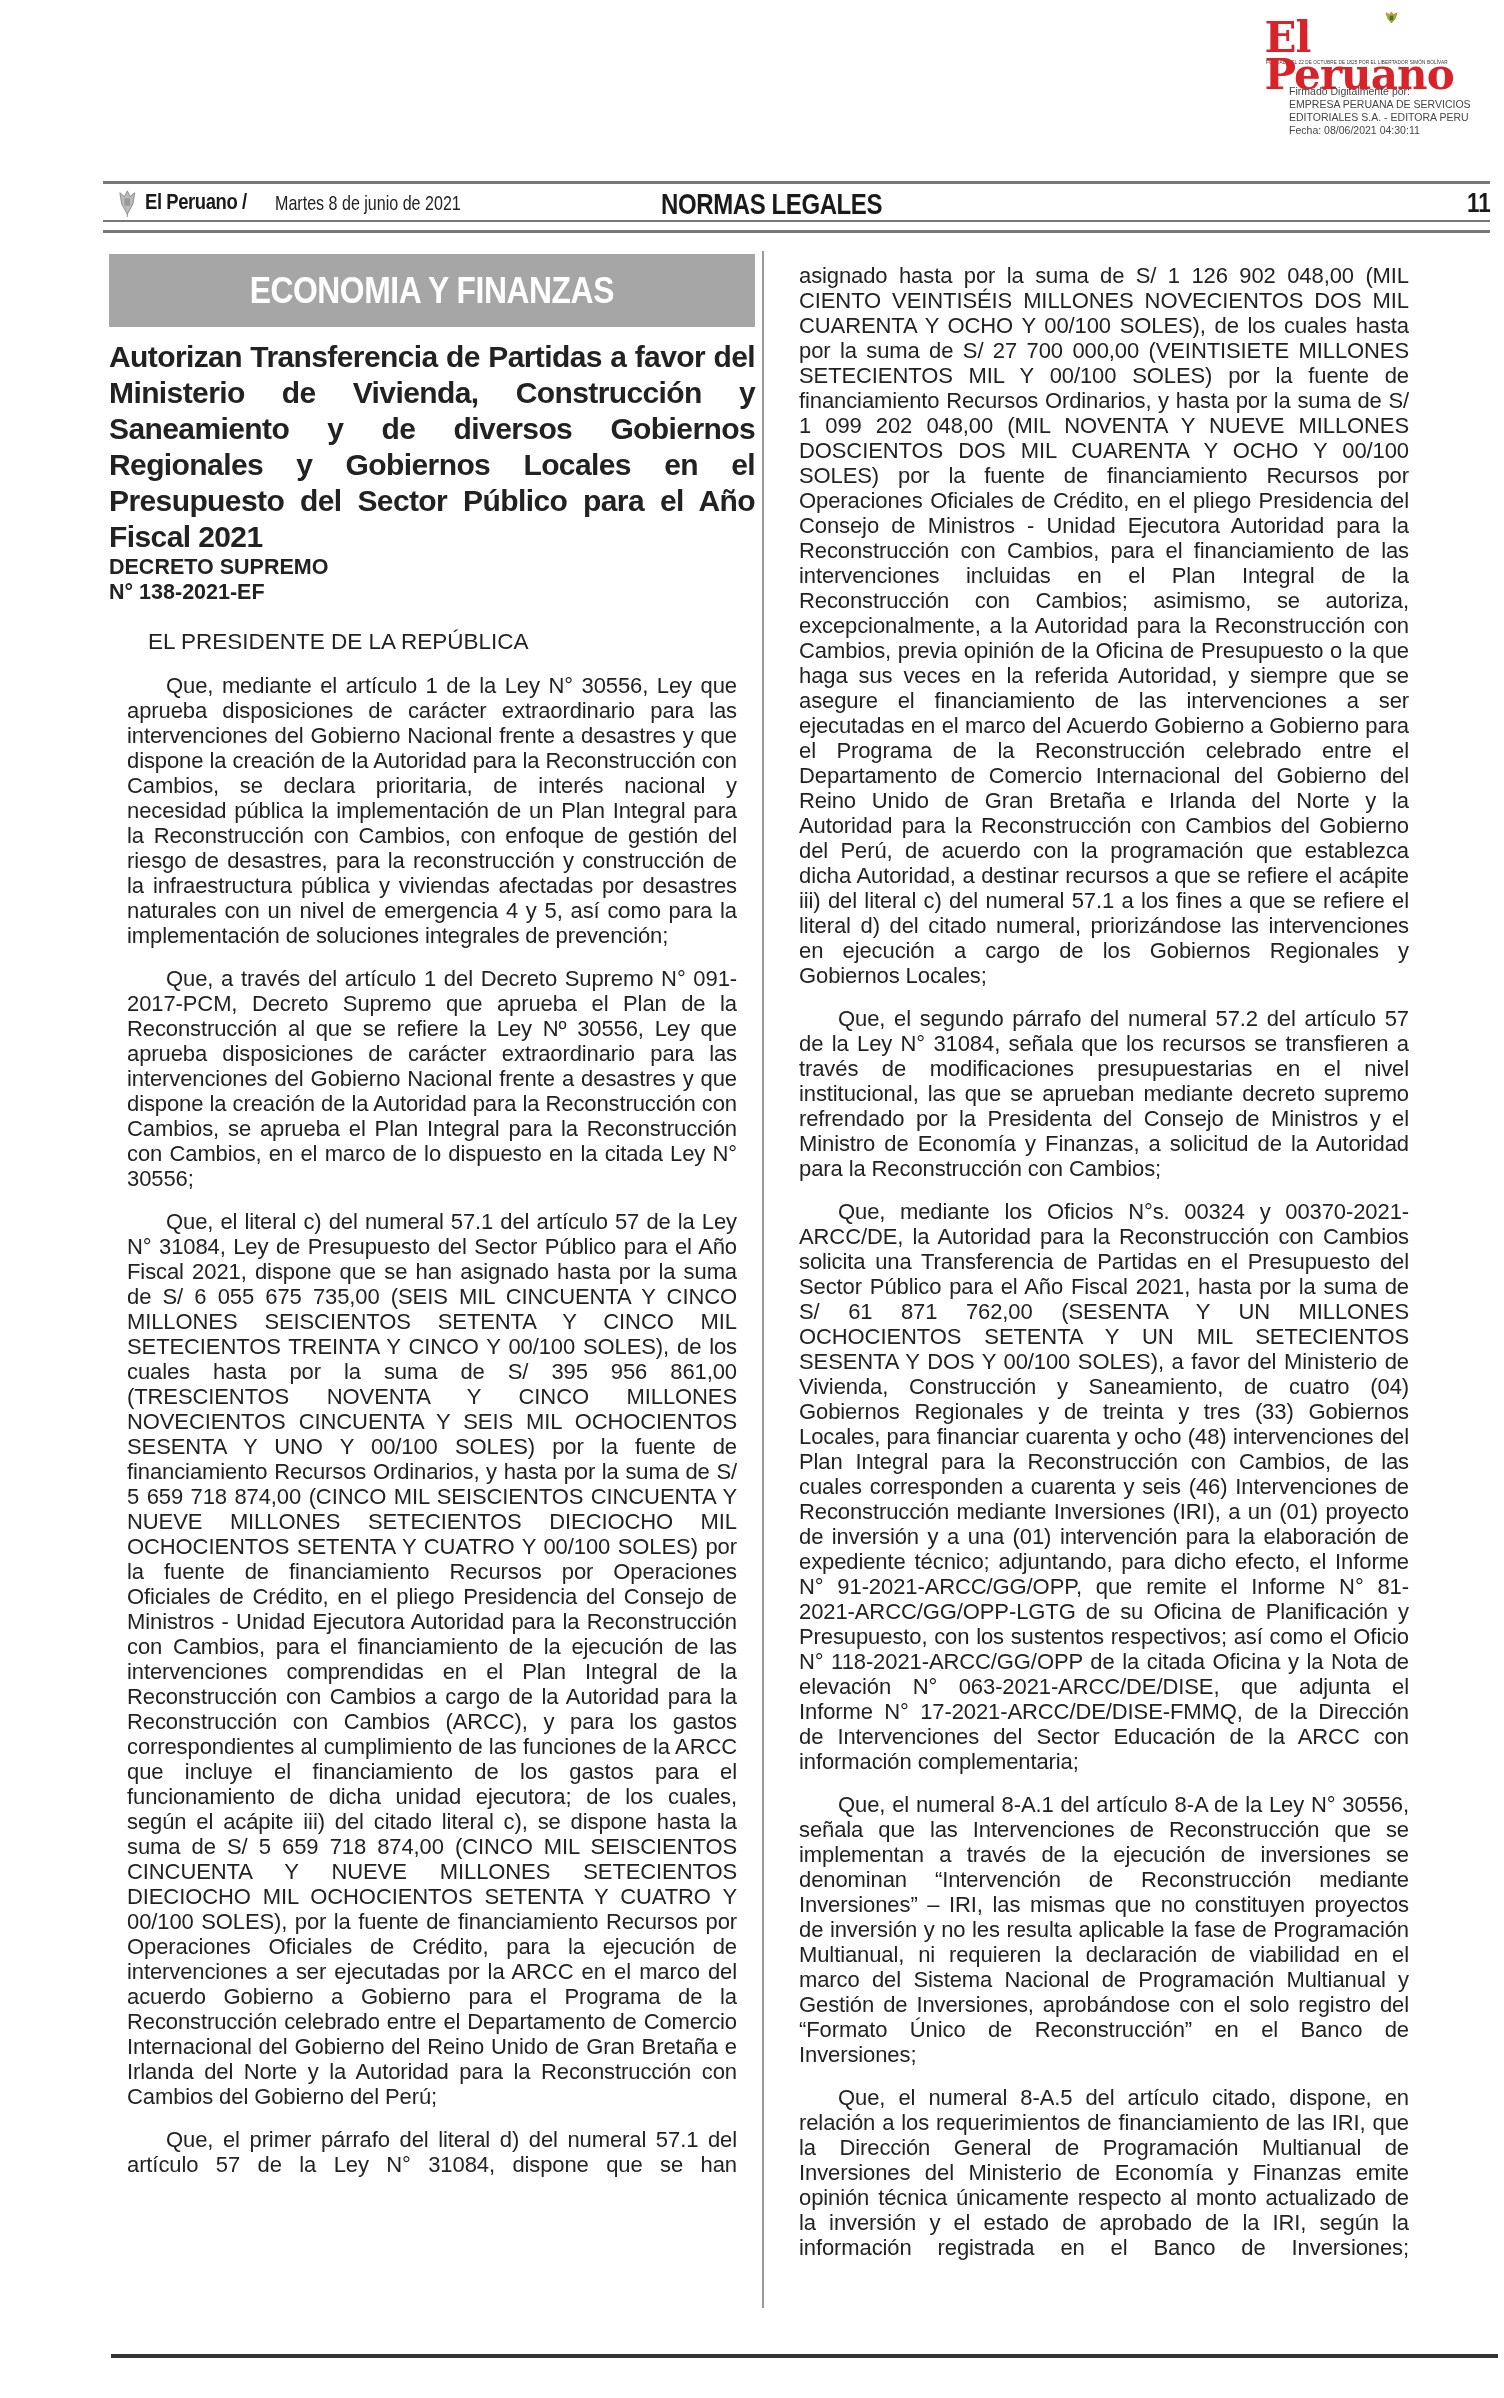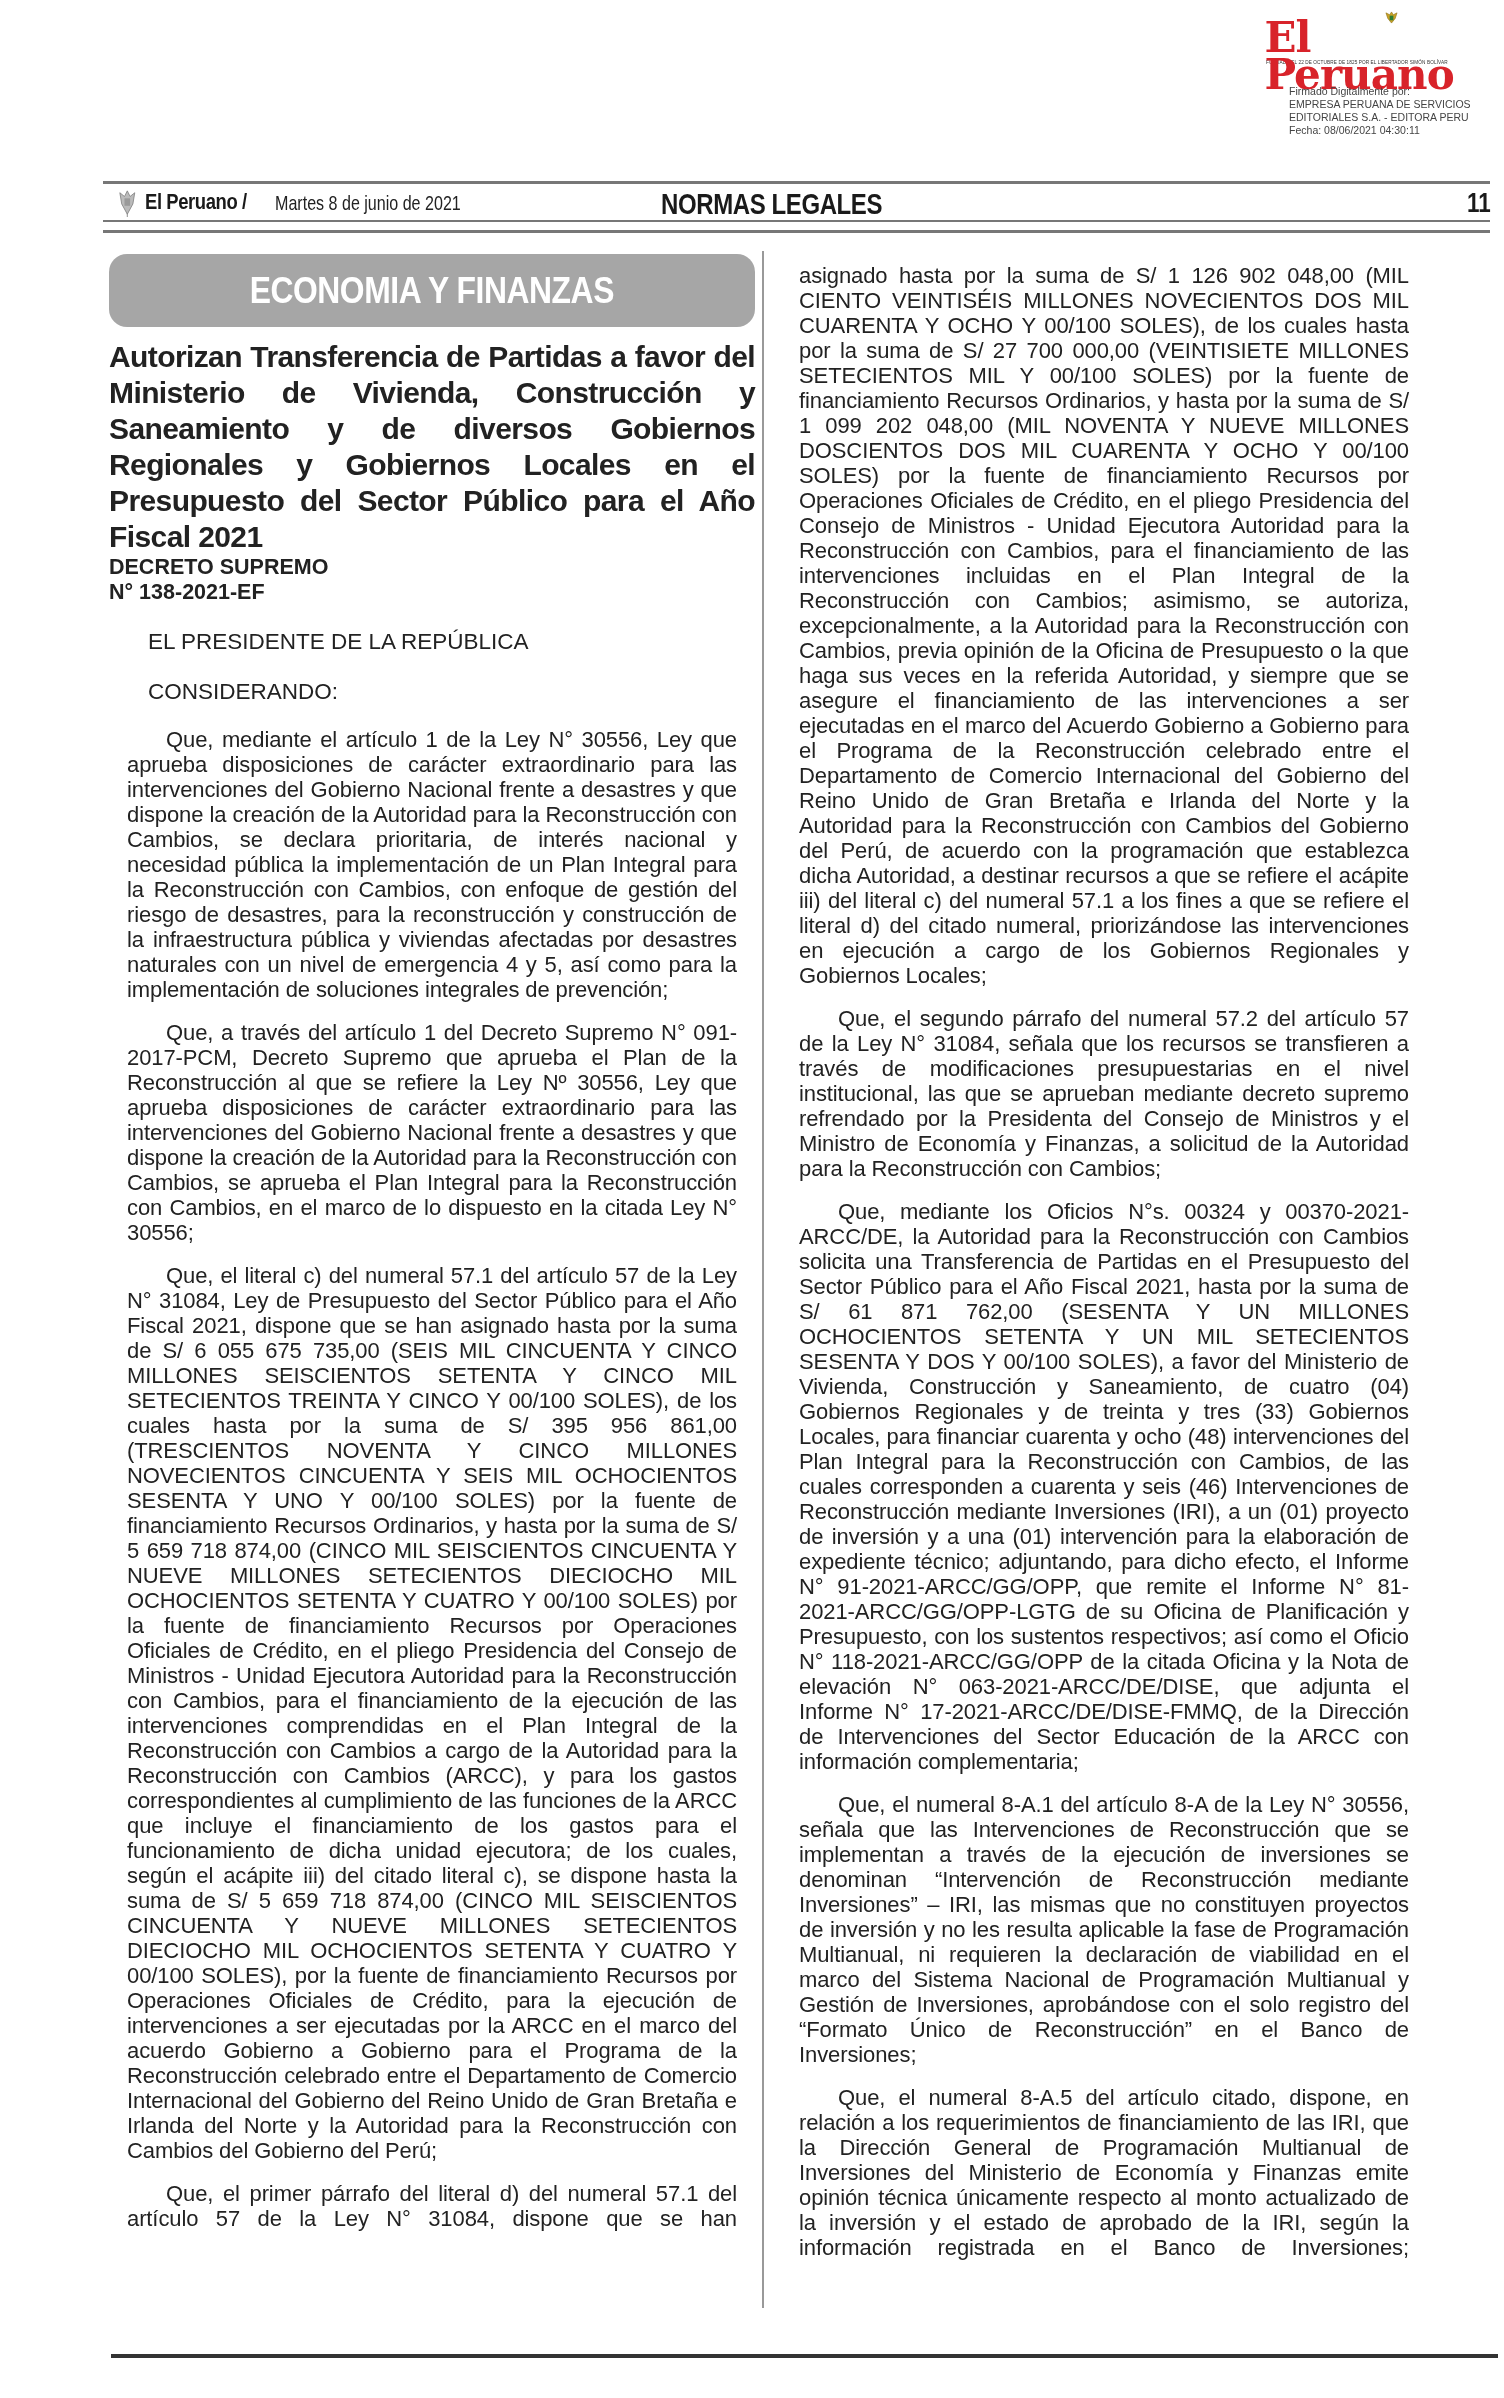--- a/index.html
+++ b/index.html
@@ -52,21 +52,20 @@
       color: #1a1a1a; transform: scaleX(0.8); transform-origin: right;
     }
     
     .col { position: absolute; top: 245px; width: 646px; }
     .col.left { left: 109px; }
     .col.right { left: 781px; }
     .col-divider { position: absolute; left: 762px; top: 251px; width: 1.9px; height: 2057px; background: #999; }
     .section-banner {
       background: #a6a6a6; height: 73px; display: flex; align-items: center; justify-content: center;
       margin-top: 9.4px;
-      border-radius: 18px;
     }
     .section-banner span {
       color: #ffffff; font-weight: bold; font-size: 37px; transform: scaleX(0.86); letter-spacing: -0.5px;
       white-space: nowrap;
     }
     .headline {
       font-weight: bold; font-size: 30px; line-height: 36px; color: #222; margin-top: 11.2px;
       text-align: justify; text-align-last: left; letter-spacing: -0.6px;
     }
     .decree-title {
@@ -120,21 +119,20 @@
 <div class="col left">
   <div class="section-banner">
     <span>ECONOMIA Y FINANZAS</span>
   </div>
   <div class="headline">Autorizan Transferencia de Partidas a favor del Ministerio de Vivienda, Construcción y Saneamiento y de diversos Gobiernos Regionales y Gobiernos Locales en el Presupuesto del Sector Público para el Año Fiscal 2021</div>
   <div class="decree-title">
     <div>DECRETO SUPREMO</div>
     <div>N° 138-2021-EF</div>
   </div>
   <div class="plain-line first">EL PRESIDENTE DE LA REPÚBLICA</div>
-  <div class="plain-line second">CONSIDERANDO:</div>
   <p class="para">Que, mediante el artículo 1 de la Ley N° 30556, Ley que aprueba disposiciones de carácter extraordinario para las intervenciones del Gobierno Nacional frente a desastres y que dispone la creación de la Autoridad para la Reconstrucción con Cambios, se declara prioritaria, de interés nacional y necesidad pública la implementación de un Plan Integral para la Reconstrucción con Cambios, con enfoque de gestión del riesgo de desastres, para la reconstrucción y construcción de la infraestructura pública y viviendas afectadas por desastres naturales con un nivel de emergencia 4 y 5, así como para la implementación de soluciones integrales de prevención;</p>
   <p class="para">Que, a través del artículo 1 del Decreto Supremo N° 091-2017-PCM, Decreto Supremo que aprueba el Plan de la Reconstrucción al que se refiere la Ley Nº 30556, Ley que aprueba disposiciones de carácter extraordinario para las intervenciones del Gobierno Nacional frente a desastres y que dispone la creación de la Autoridad para la Reconstrucción con Cambios, se aprueba el Plan Integral para la Reconstrucción con Cambios, en el marco de lo dispuesto en la citada Ley N° 30556;</p>
   <p class="para">Que, el literal c) del numeral 57.1 del artículo 57 de la Ley N° 31084, Ley de Presupuesto del Sector Público para el Año Fiscal 2021, dispone que se han asignado hasta por la suma de S/ 6 055 675 735,00 (SEIS MIL CINCUENTA Y CINCO MILLONES SEISCIENTOS SETENTA Y CINCO MIL SETECIENTOS TREINTA Y CINCO Y 00/100 SOLES), de los cuales hasta por la suma de S/ 395 956 861,00 (TRESCIENTOS NOVENTA Y CINCO MILLONES NOVECIENTOS CINCUENTA Y SEIS MIL OCHOCIENTOS SESENTA Y UNO Y 00/100 SOLES) por la fuente de financiamiento Recursos Ordinarios, y hasta por la suma de S/ 5 659 718 874,00 (CINCO MIL SEISCIENTOS CINCUENTA Y NUEVE MILLONES SETECIENTOS DIECIOCHO MIL OCHOCIENTOS SETENTA Y CUATRO Y 00/100 SOLES) por la fuente de financiamiento Recursos por Operaciones Oficiales de Crédito, en el pliego Presidencia del Consejo de Ministros - Unidad Ejecutora Autoridad para la Reconstrucción con Cambios, para el financiamiento de la ejecución de las intervenciones comprendidas en el Plan Integral de la Reconstrucción con Cambios a cargo de la Autoridad para la Reconstrucción con Cambios (ARCC), y para los gastos correspondientes al cumplimiento de las funciones de la ARCC que incluye el financiamiento de los gastos para el funcionamiento de dicha unidad ejecutora; de los cuales, según el acápite iii) del citado literal c), se dispone hasta la suma de S/ 5 659 718 874,00 (CINCO MIL SEISCIENTOS CINCUENTA Y NUEVE MILLONES SETECIENTOS DIECIOCHO MIL OCHOCIENTOS SETENTA Y CUATRO Y 00/100 SOLES), por la fuente de financiamiento Recursos por Operaciones Oficiales de Crédito, para la ejecución de intervenciones a ser ejecutadas por la ARCC en el marco del acuerdo Gobierno a Gobierno para el Programa de la Reconstrucción celebrado entre el Departamento de Comercio Internacional del Gobierno del Reino Unido de Gran Bretaña e Irlanda del Norte y la Autoridad para la Reconstrucción con Cambios del Gobierno del Perú;</p>
   <p class="para" style="text-align-last: justify;">Que, el primer párrafo del literal d) del numeral 57.1 del artículo 57 de la Ley N° 31084, dispone que se han</p>
 </div>
 
 <div class="col-divider"></div>
 
 <div class="col right">
   <p class="para cont">asignado hasta por la suma de S/ 1 126 902 048,00 (MIL CIENTO VEINTISÉIS MILLONES NOVECIENTOS DOS MIL CUARENTA Y OCHO Y 00/100 SOLES), de los cuales hasta por la suma de S/ 27 700 000,00 (VEINTISIETE MILLONES SETECIENTOS MIL Y 00/100 SOLES) por la fuente de financiamiento Recursos Ordinarios, y hasta por la suma de S/ 1 099 202 048,00 (MIL NOVENTA Y NUEVE MILLONES DOSCIENTOS DOS MIL CUARENTA Y OCHO Y 00/100 SOLES) por la fuente de financiamiento Recursos por Operaciones Oficiales de Crédito, en el pliego Presidencia del Consejo de Ministros - Unidad Ejecutora Autoridad para la Reconstrucción con Cambios, para el financiamiento de las intervenciones incluidas en el Plan Integral de la Reconstrucción con Cambios; asimismo, se autoriza, excepcionalmente, a la Autoridad para la Reconstrucción con Cambios, previa opinión de la Oficina de Presupuesto o la que haga sus veces en la referida Autoridad, y siempre que se asegure el financiamiento de las intervenciones a ser ejecutadas en el marco del Acuerdo Gobierno a Gobierno para el Programa de la Reconstrucción celebrado entre el Departamento de Comercio Internacional del Gobierno del Reino Unido de Gran Bretaña e Irlanda del Norte y la Autoridad para la Reconstrucción con Cambios del Gobierno del Perú, de acuerdo con la programación que establezca dicha Autoridad, a destinar recursos a que se refiere el acápite iii) del literal c) del numeral 57.1 a los fines a que se refiere el literal d) del citado numeral, priorizándose las intervenciones en ejecución a cargo de los Gobiernos Regionales y Gobiernos Locales;</p>

